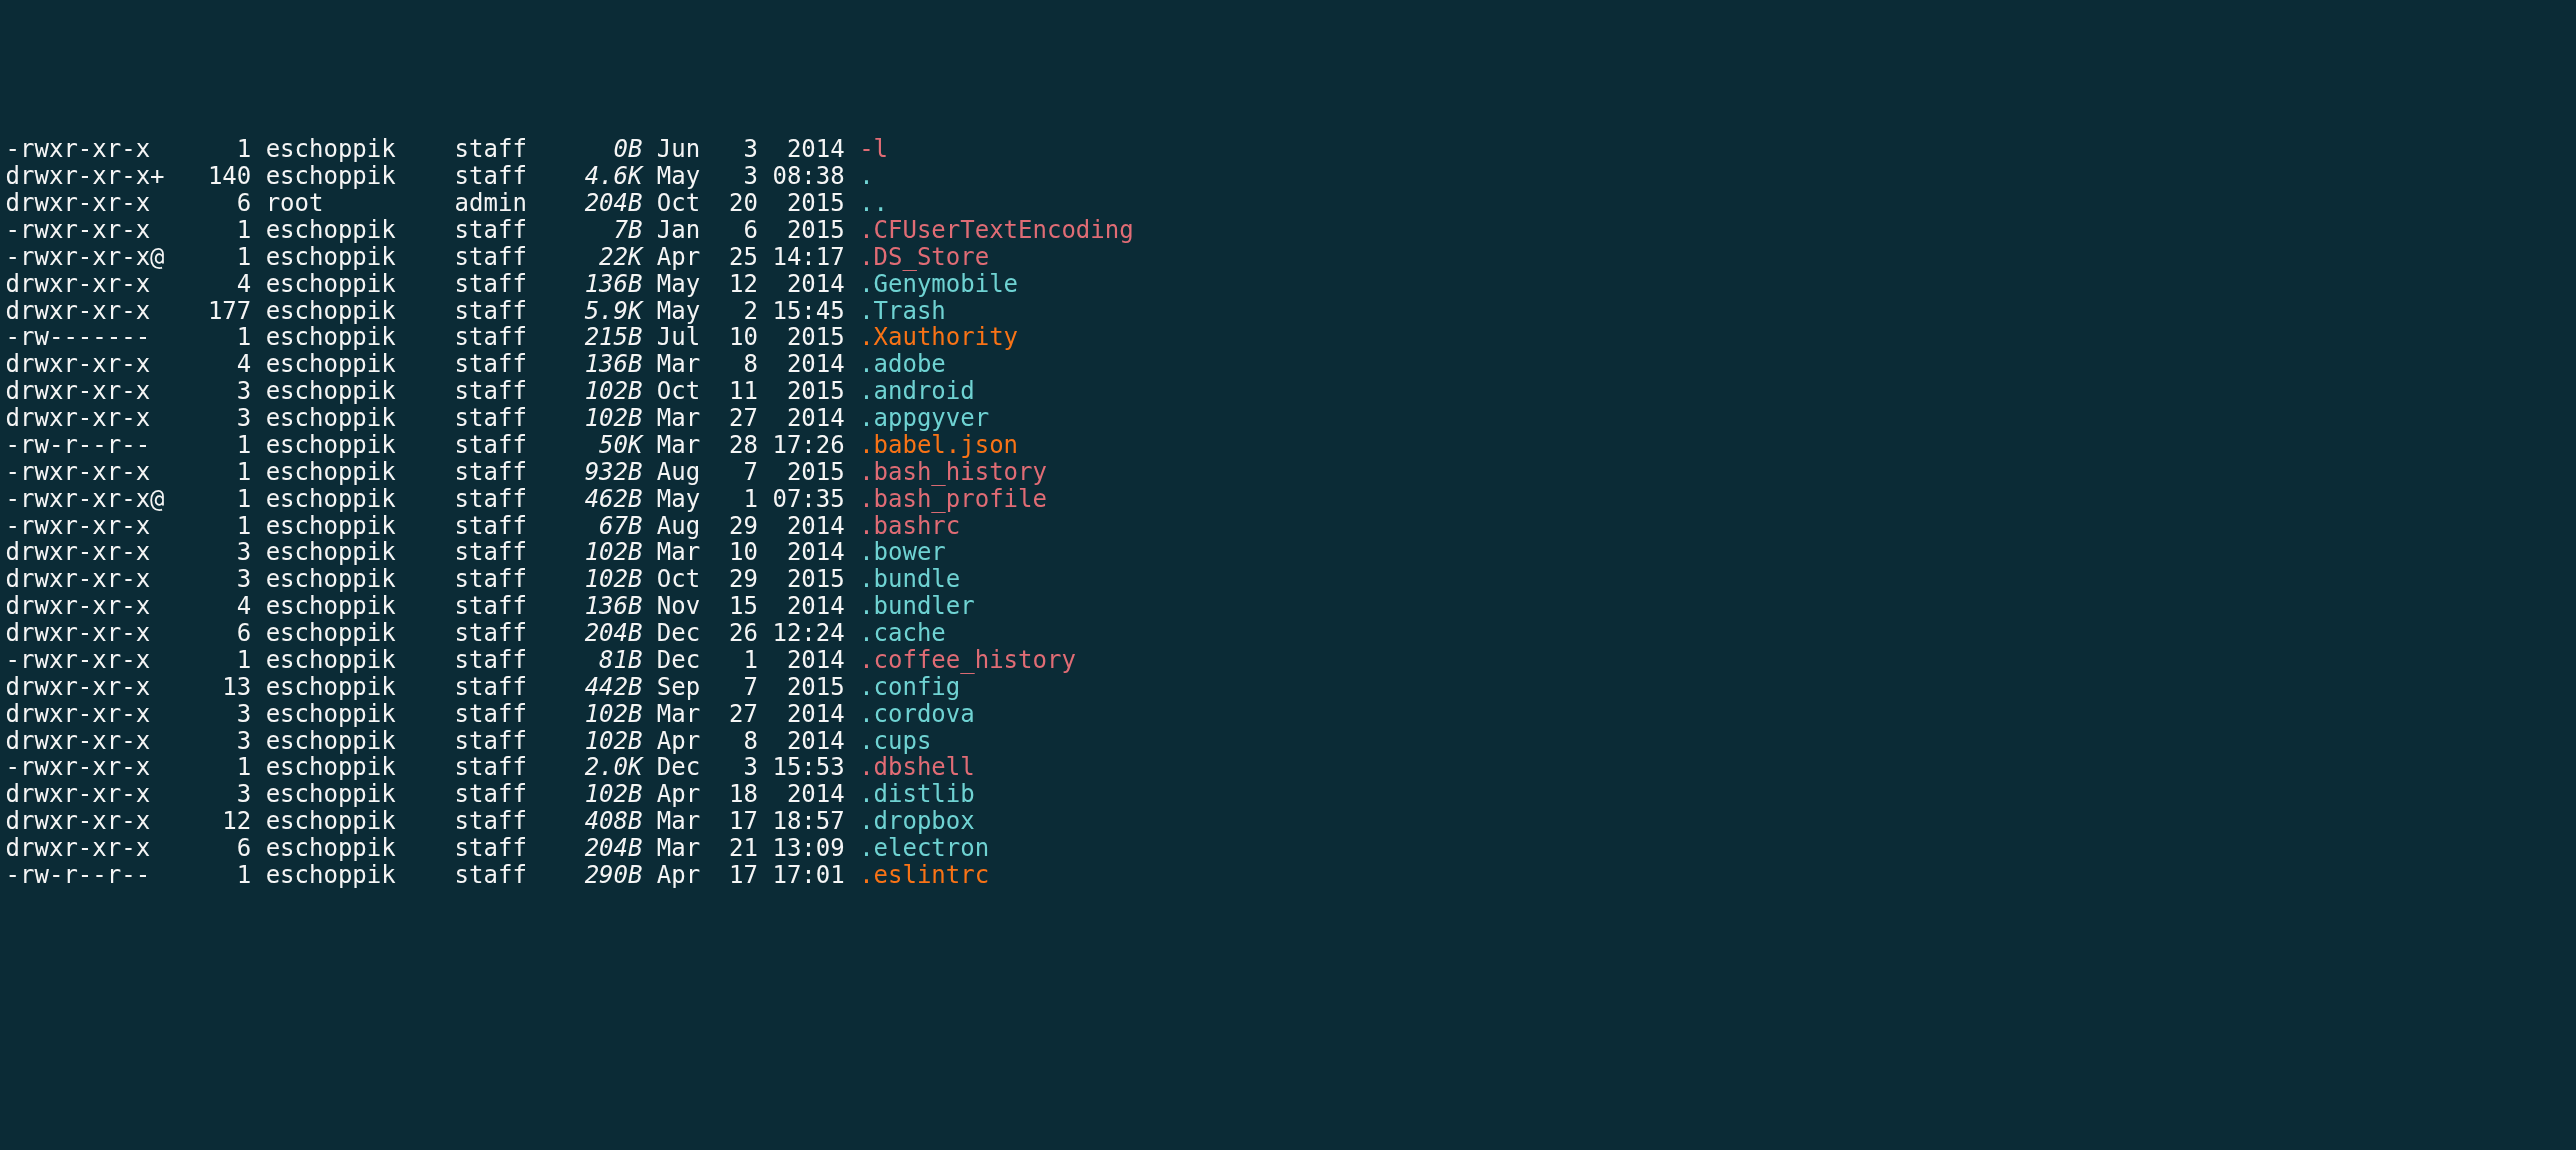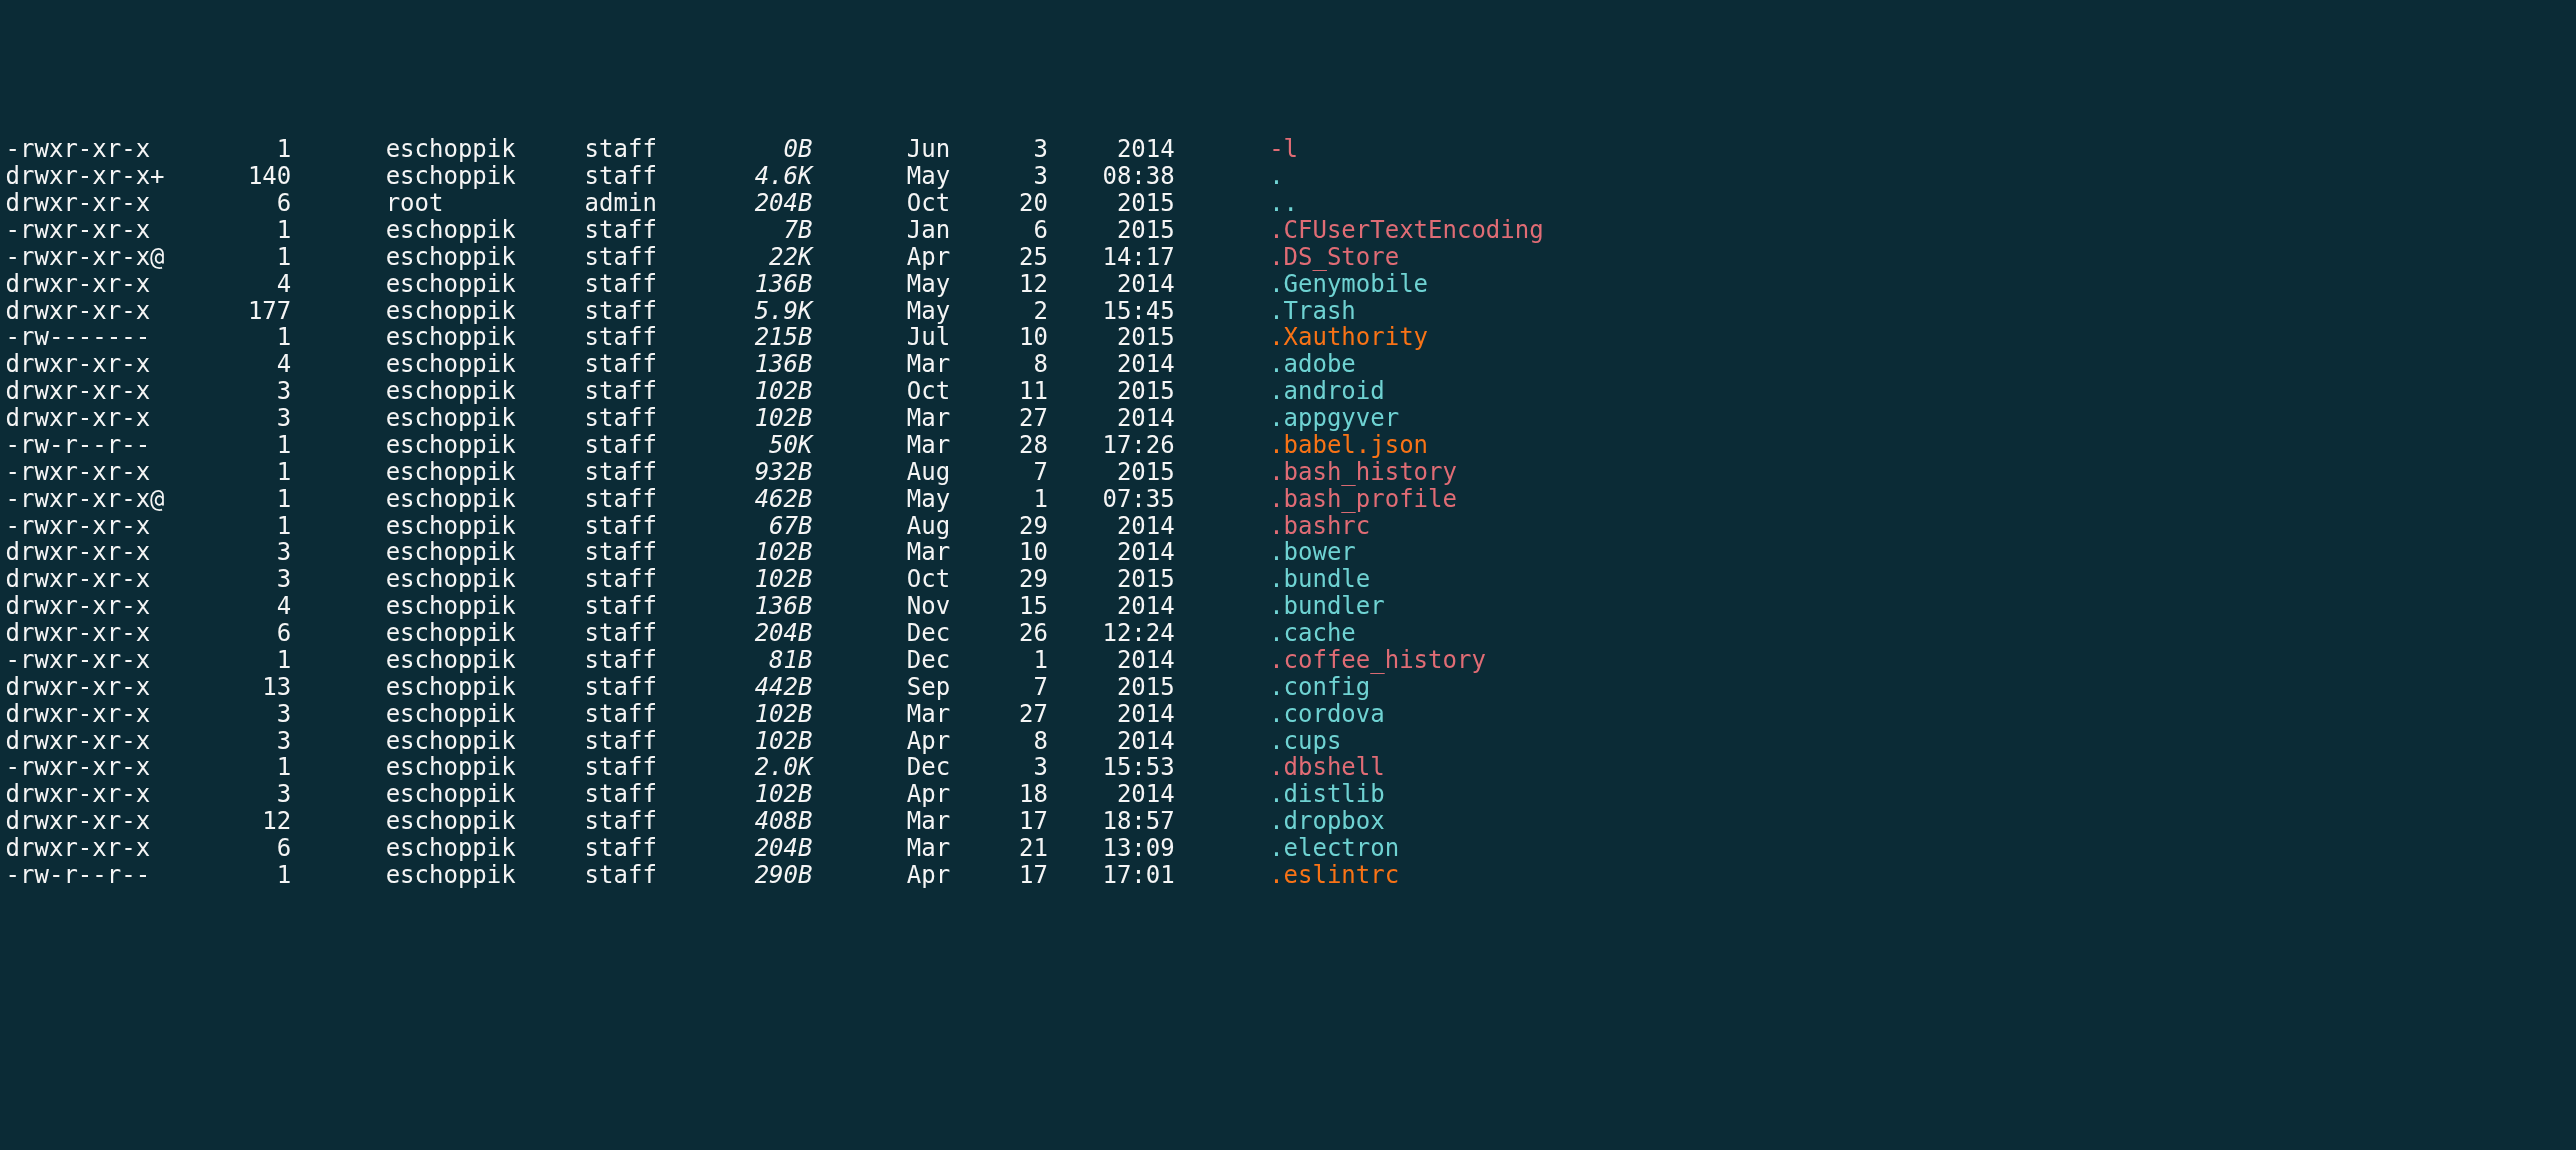--- a/index.html
+++ b/index.html
@@ -10,30 +10,29 @@
     font-family: "Menlo", "Consolas", "DejaVu Sans Mono", "Liberation Mono", monospace;
     font-size: 24px;
     line-height: 1.12;
     white-space: pre;
   }
   .terminal {
     padding: 1.9px 5.6px 5.6px 5.6px;
   }
   .row {
     display: flex;
-    gap: 40px;
   }
   .cell {
     white-space: pre;
   }
   .perm   { width: 12ch; }
   .links  { width: 5ch; text-align: right; }
   .sp1    { width: 1ch; }
   .user   { width: 11ch; }
-  .group  { width: 7ch; }
+  .group  { width: 7ch; margin-left: 30px; }
   .size   { width: 6ch; text-align: right; font-style: italic; }
   .mon    { width: 4ch; }
   .day    { width: 3ch; text-align: right; }
   .time   { width: 6ch; text-align: right; }
   .name-red   { color: #e06c75; }
   .name-cyan  { color: #6fd3d3; }
   .name-white { color: #f97316; }
 </style>
 </head>
 <body>

